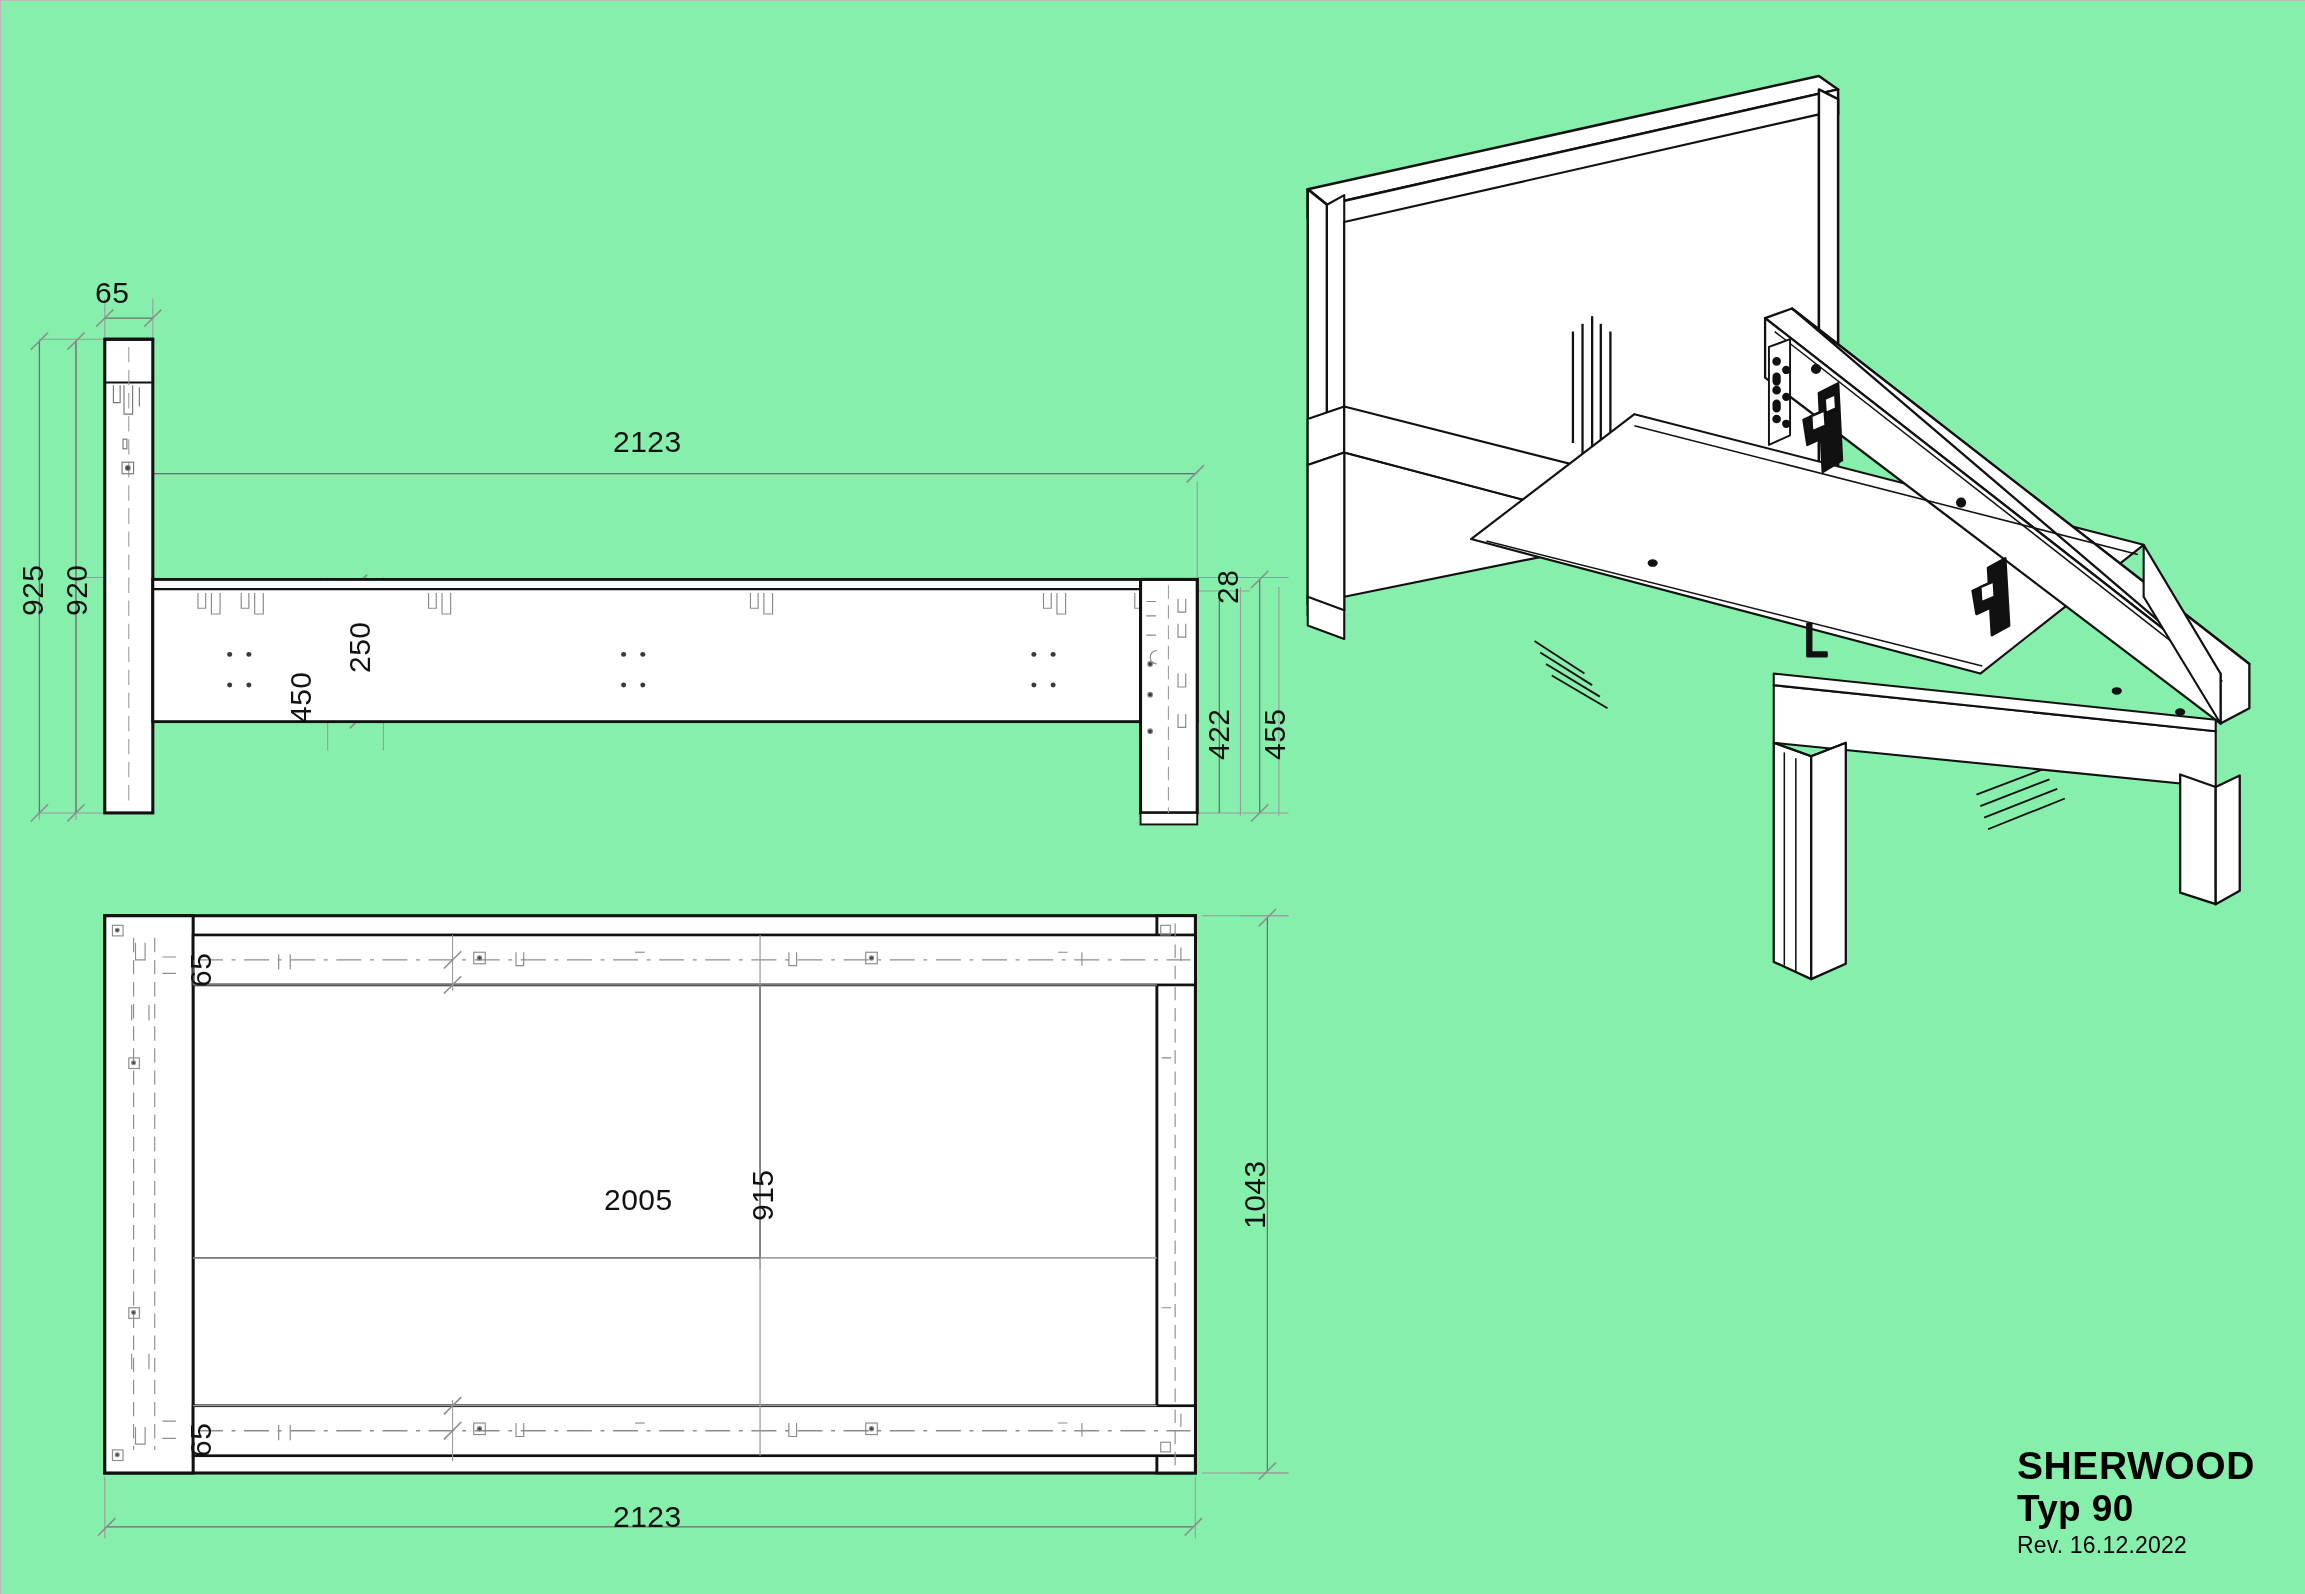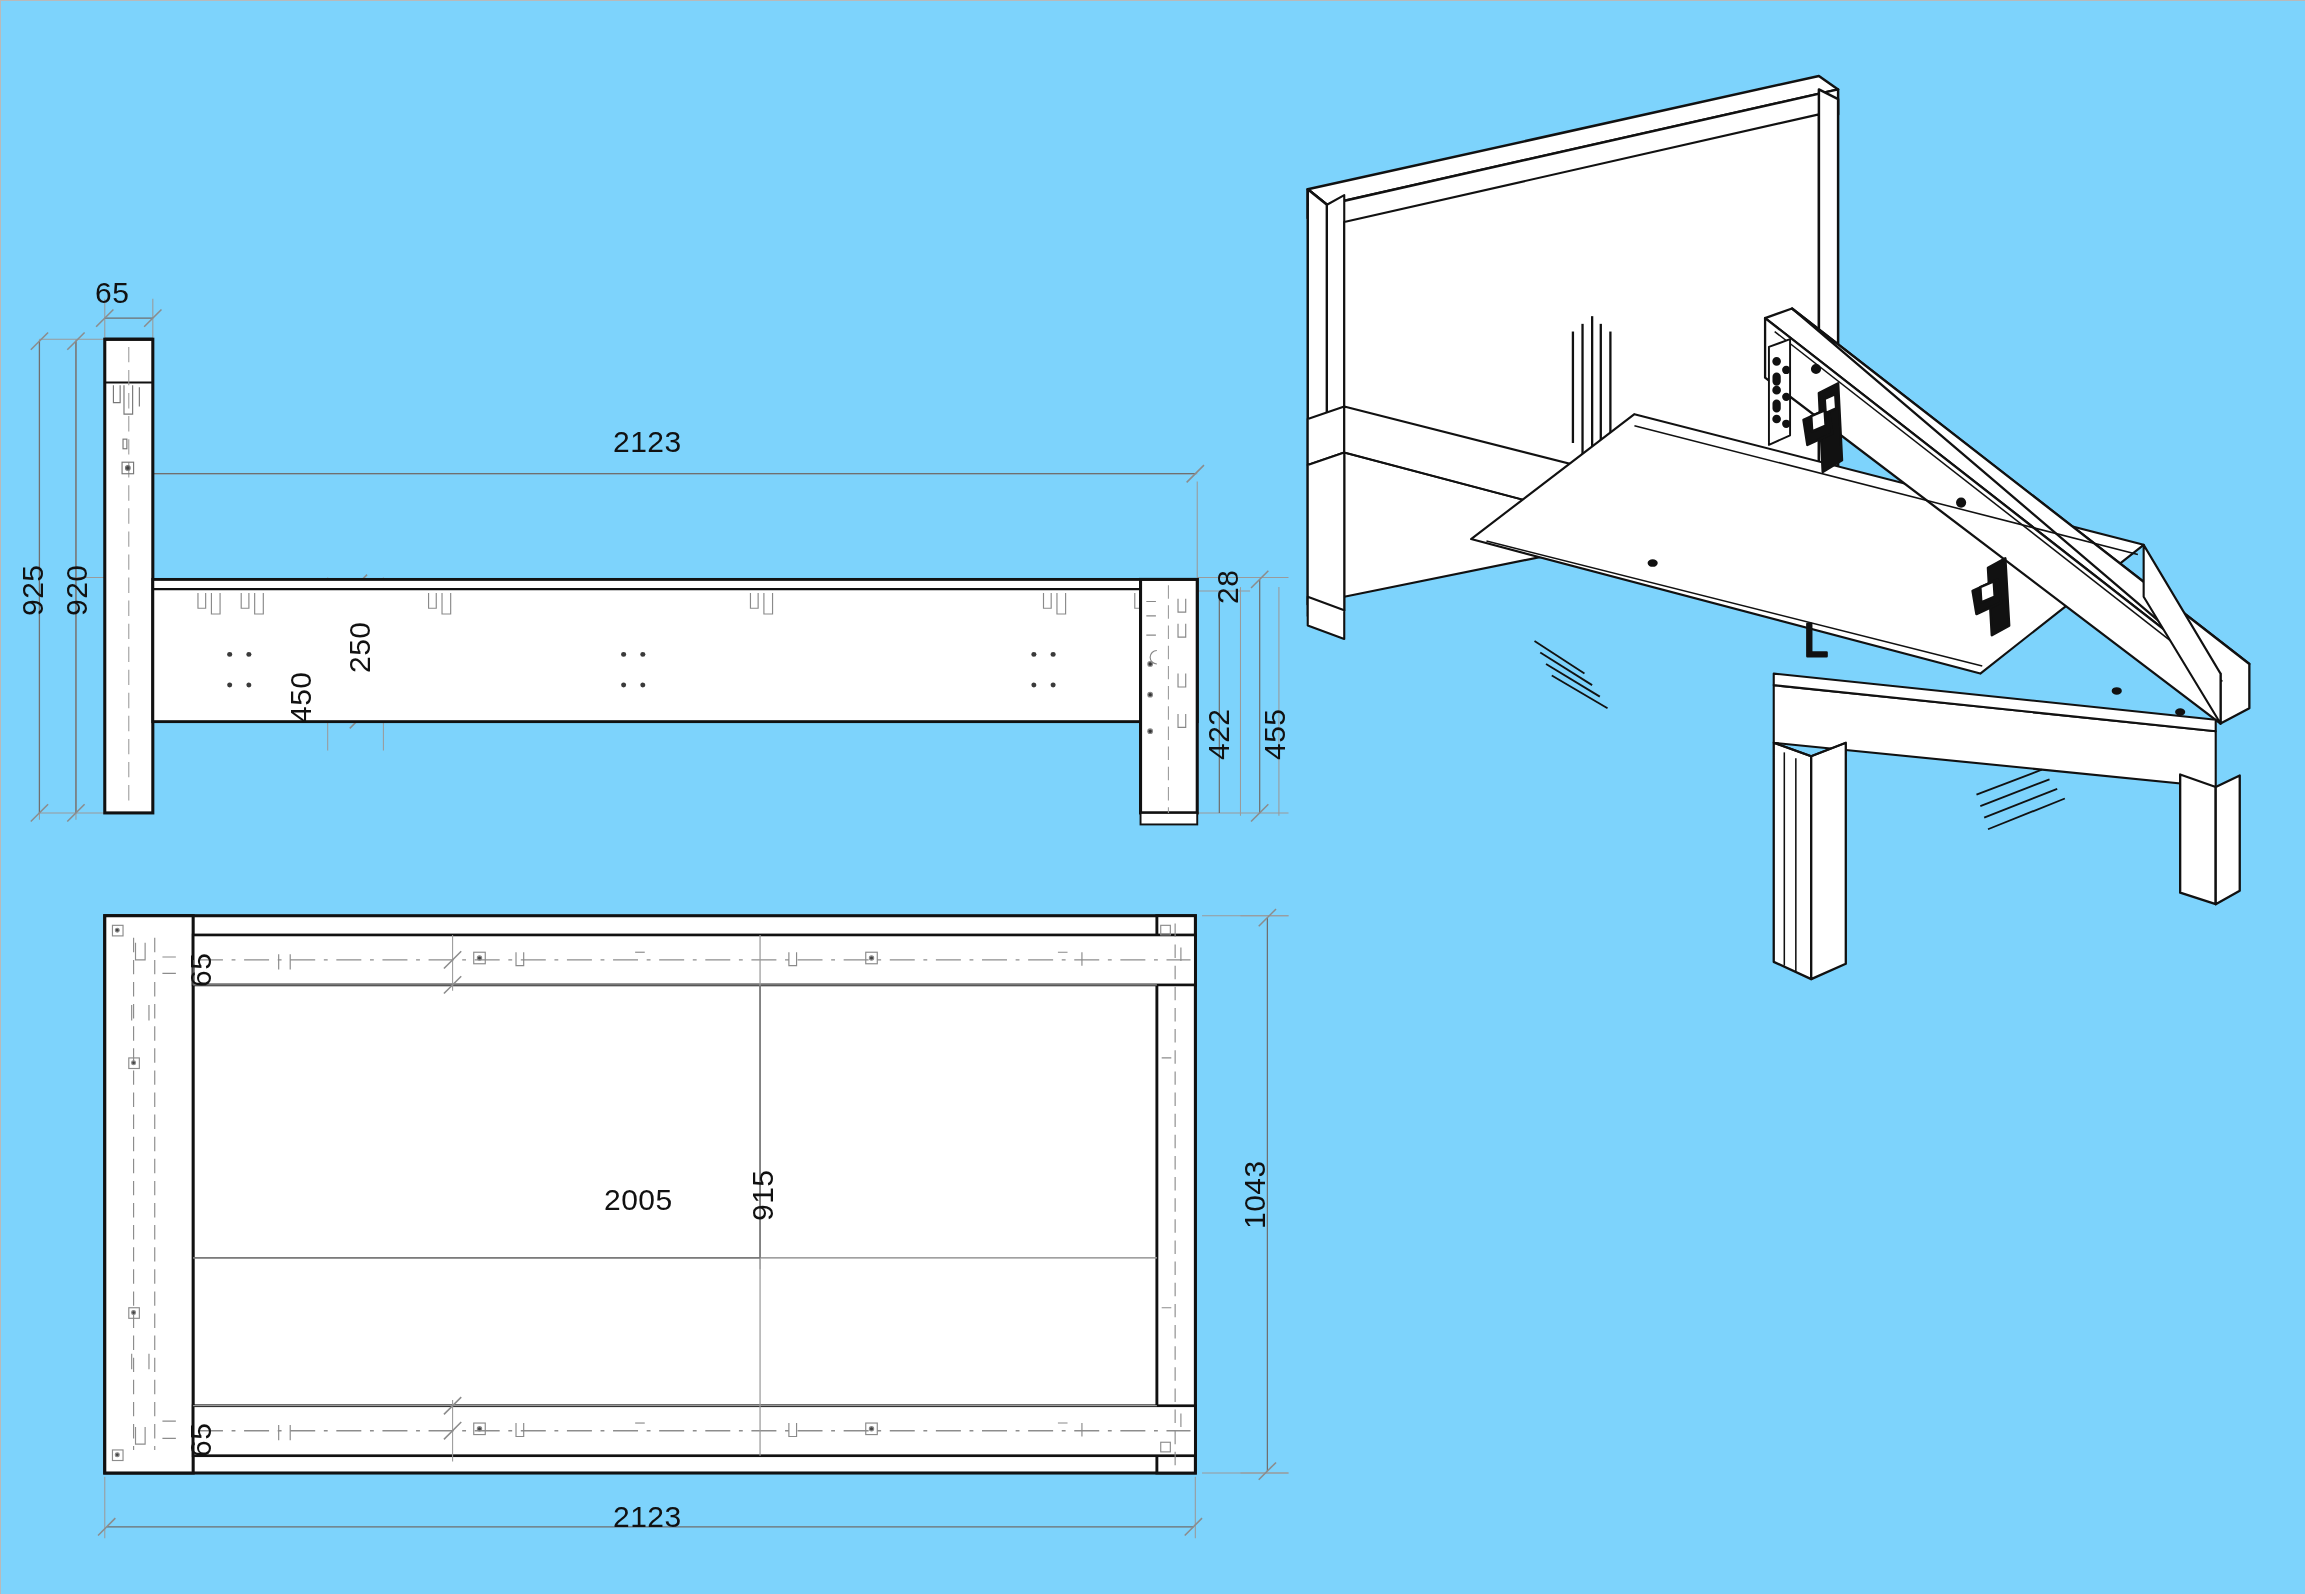--- a/index.html
+++ b/index.html
@@ -7,21 +7,21 @@
     width:2306px;height:1595px;
     font-family:"Liberation Sans", sans-serif;
     color:#000;
     overflow:hidden;
     position:relative;
   }
   #sheet{
     position:absolute;inset:0;
     border:1.9px solid #b9b9b9;
     box-sizing:border-box;
-    background:#7dd3fc;
+    background:#86efac;
   }
   svg.layer{position:absolute;left:0;top:0;width:2306px;height:1595px;overflow:visible;}
   .dimtxt{
     position:absolute;
     font-family:"Liberation Sans", sans-serif;
     font-size:30px;
     letter-spacing:0.5px;
     color:#111;
     white-space:nowrap;
     line-height:1;
@@ -435,15 +435,20 @@
   <div class="dimtxt rot" style="left:185px;top:1456px;">65</div>
 
   <div class="dimtxt" style="left:603px;top:1184px;">2005</div>
 
   <div class="dimtxt rot" style="left:747px;top:1220px;">915</div>
 
   <div class="dimtxt rot" style="left:1239px;top:1228px;">1043</div>
 
   <div class="dimtxt" style="left:612px;top:1501px;">2123</div>
 
+  <div class="title-block">
+    <div class="tb-main">SHERWOOD</div>
+    <div class="tb-sub">Typ 90</div>
+    <div class="tb-rev">Rev. 16.12.2022</div>
+  </div>
 
 </div>
 
 
 </body></html>

